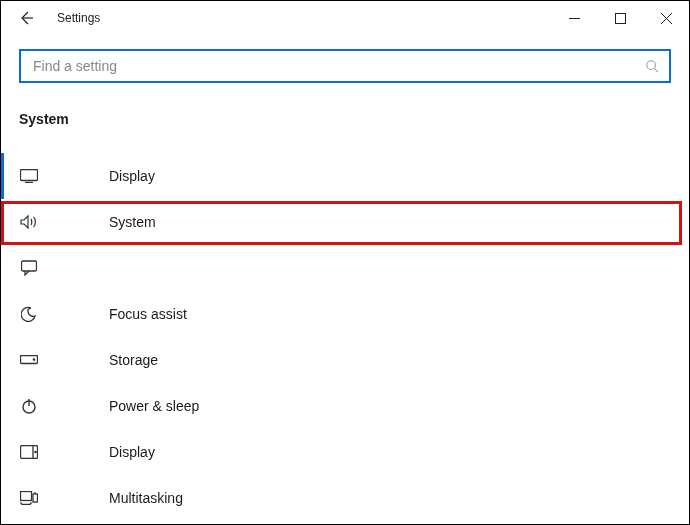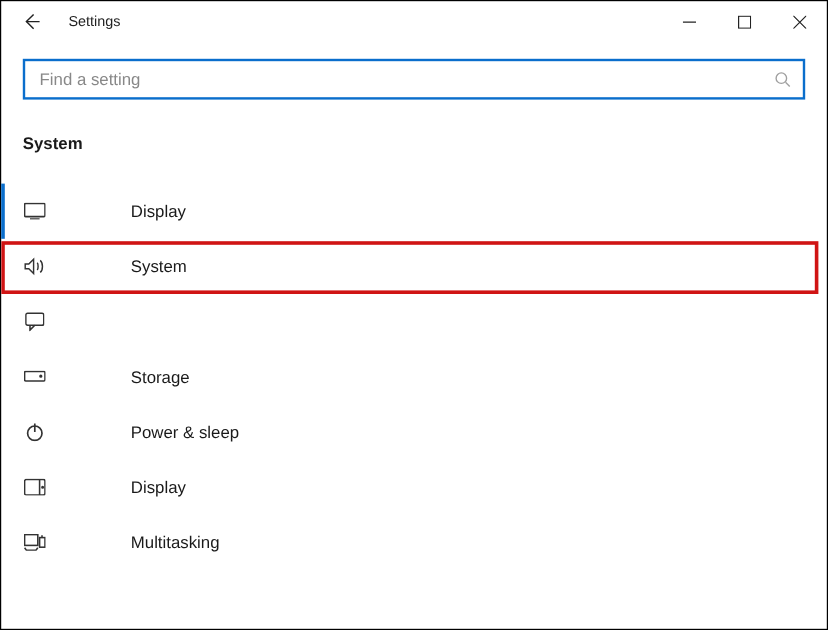--- a/index.html
+++ b/index.html
@@ -190,20 +190,28 @@
 
     <div class="nav-item">
       <span class="nav-icon">
         <svg width="16" height="16" viewBox="0 0 16 16" fill="none" stroke="#333" stroke-width="1.3">
             <rect x="0.5" y="1" width="15" height="10" rx="1.5"></rect>
             <path d="M4 11 L4 15 L8 11"></path>
           </svg>
       </span>
     </div>
 
+    <div class="nav-item">
+      <span class="nav-icon">
+        <svg width="16" height="16" viewBox="0 0 16 16" fill="none" stroke="#333" stroke-width="1.3">
+            <path d="M10 2 A7 7 0 1 0 14 10 C12 11 8 10 7 6 C6.5 4 8 2 10 2 Z"></path>
+          </svg>
+      </span>
+      <span class="nav-label">Focus assist</span>
+    </div>
 
     <div class="nav-item">
       <span class="nav-icon">
         <svg width="18" height="10" viewBox="0 0 18 10" fill="none" stroke="#333" stroke-width="1.3">
             <rect x="0.5" y="0.5" width="17" height="8" rx="1"></rect>
             <circle cx="14" cy="4.5" r="0.7" fill="#333"></circle>
           </svg>
       </span>
       <span class="nav-label">Storage</span>
     </div>

